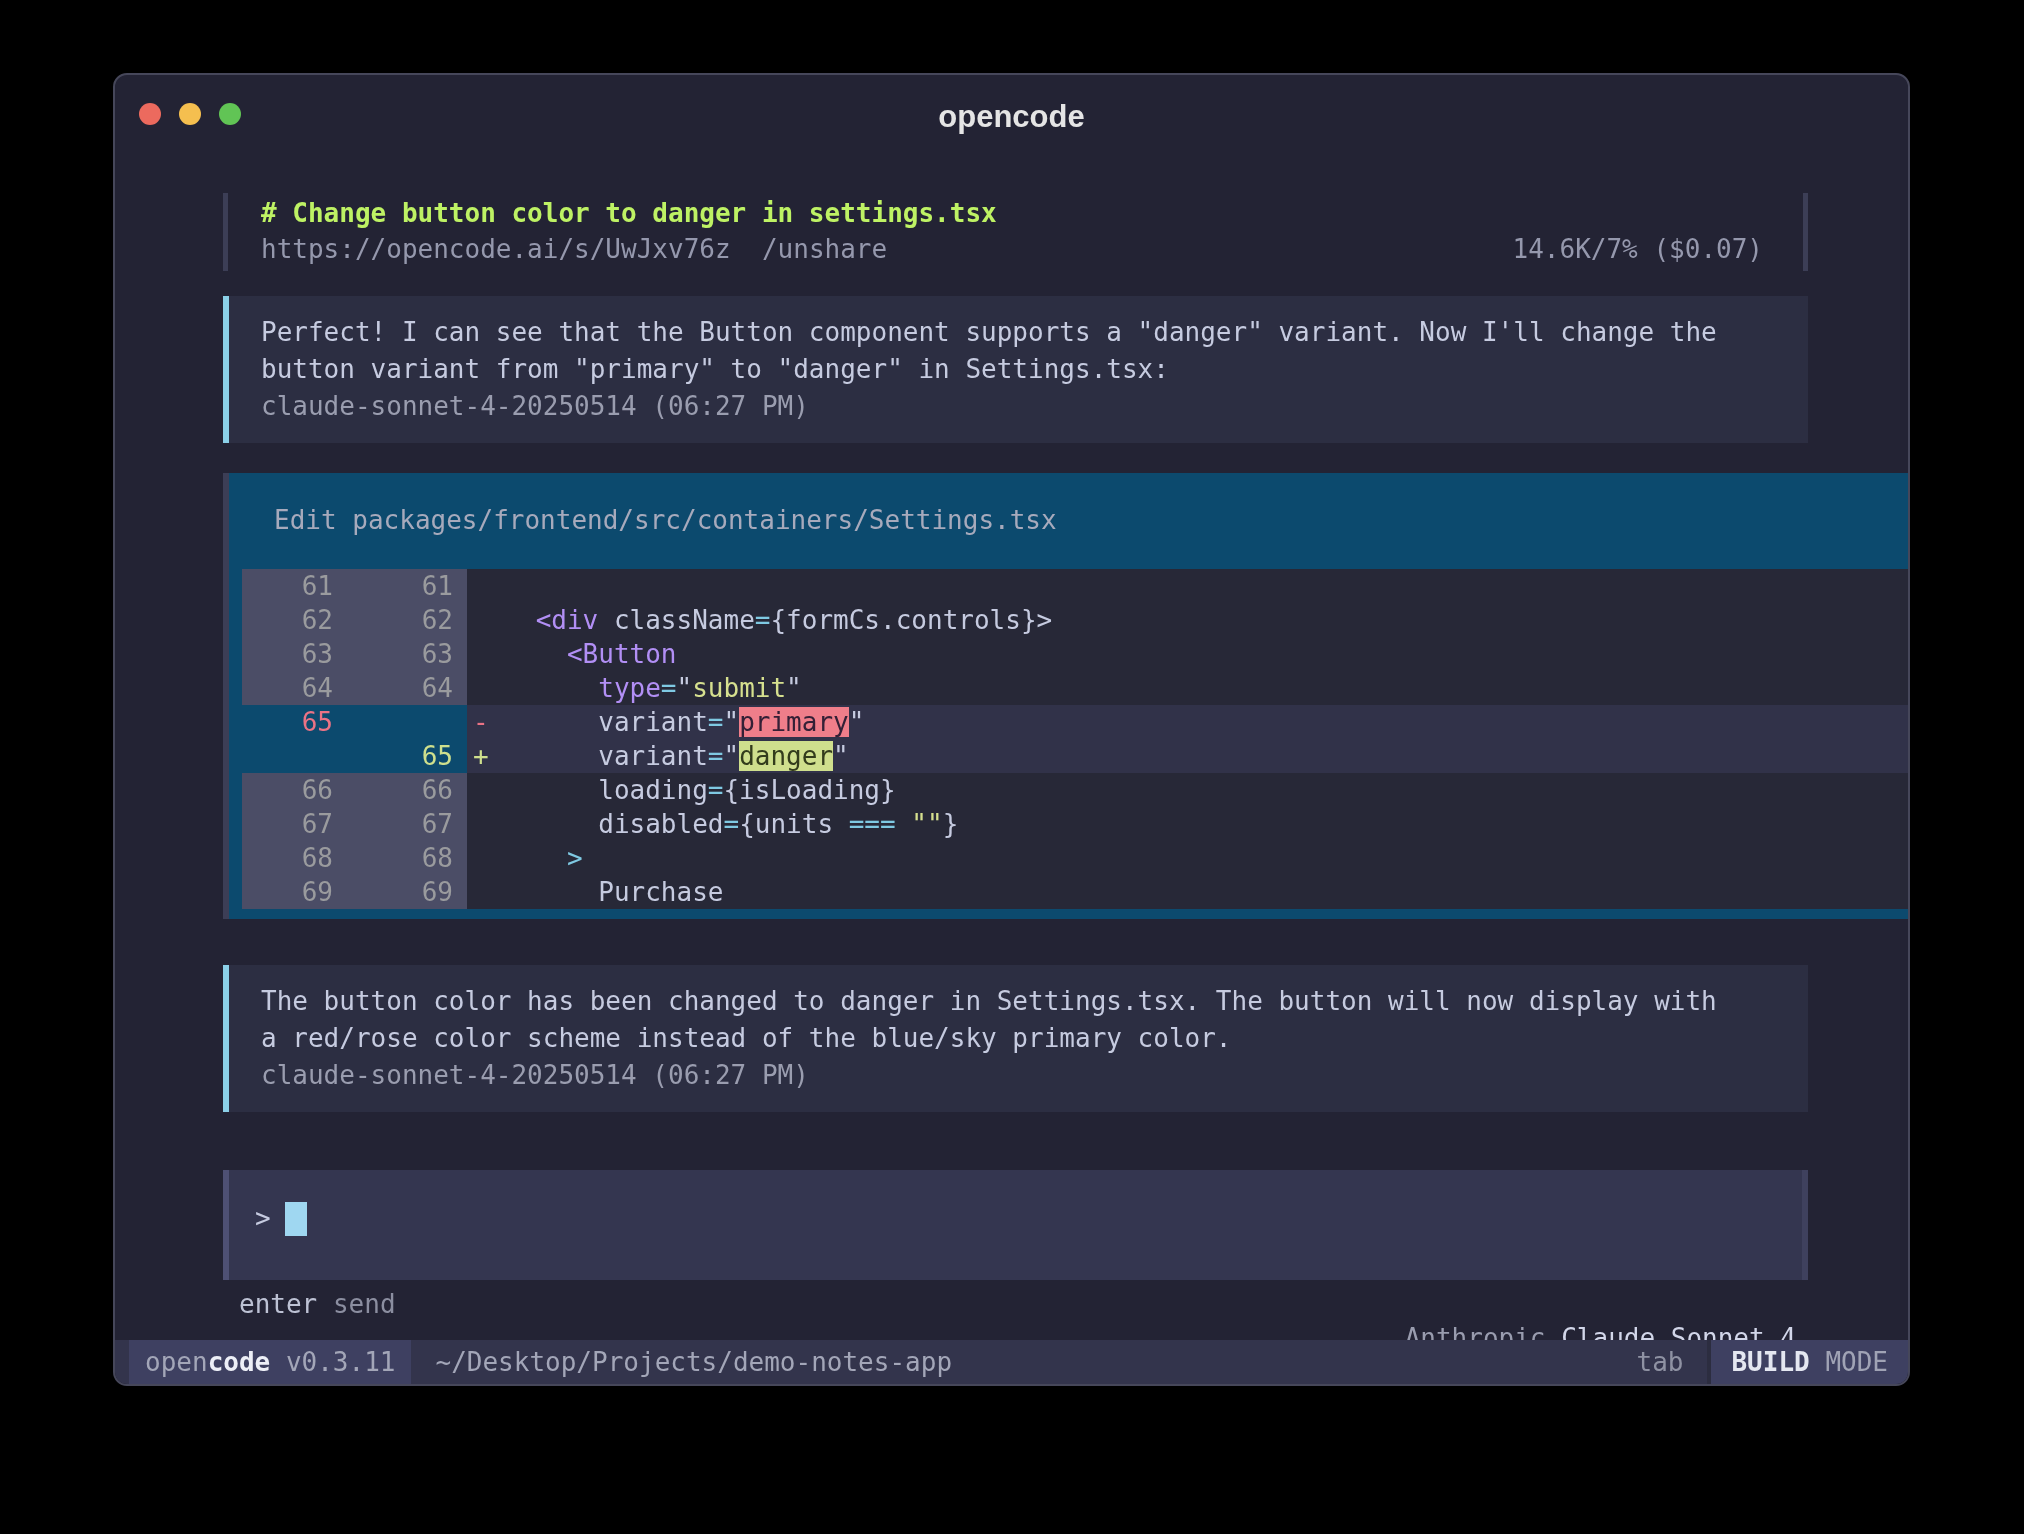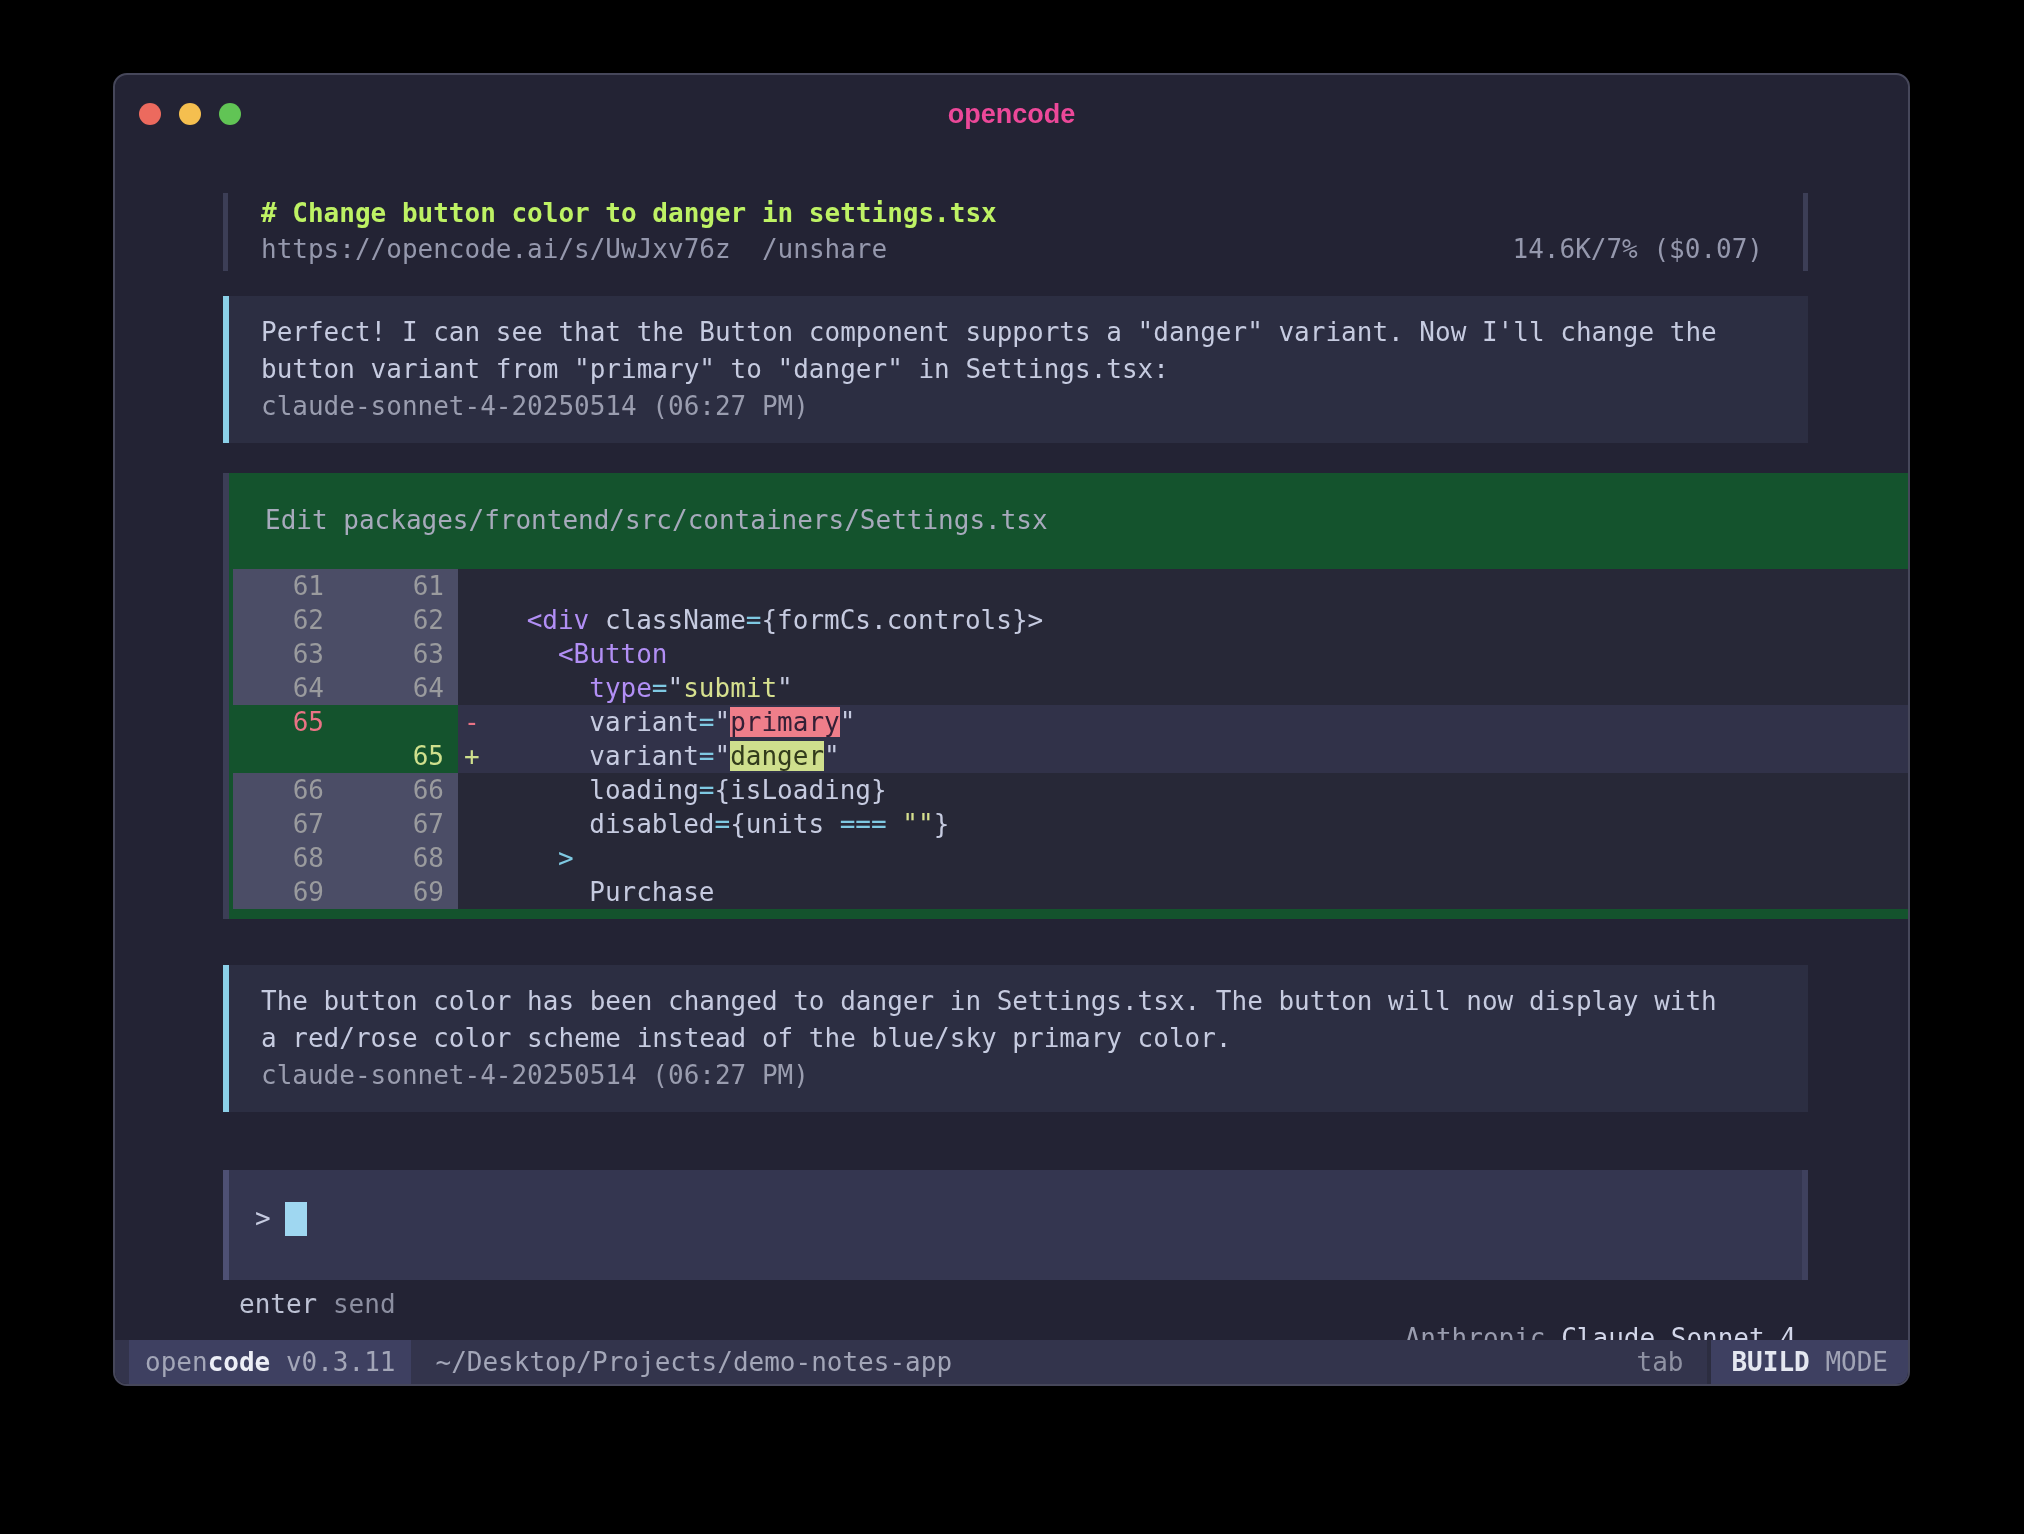--- a/index.html
+++ b/index.html
@@ -4,38 +4,38 @@
 <style>
   html,body{margin:0;padding:0;width:2024px;height:1534px;background:#000;overflow:hidden;
     font-family:"DejaVu Sans Mono",monospace;}
   .window{position:absolute;left:113px;top:73px;width:1797px;height:1313px;
     background:#232334;border:2px solid #46475a;border-radius:14px;box-sizing:border-box;overflow:hidden;}
   
   .lights{position:absolute;left:24px;top:28px;display:flex;gap:18px;}
   .light{width:22px;height:22px;border-radius:50%;}
   .light.red{background:#ec6a5e;}.light.yellow{background:#f5bf4f;}.light.green{background:#61c455;}
   .titlebar-title{position:absolute;top:24px;left:0;width:100%;text-align:center;
-    font-family:"Liberation Sans",sans-serif;font-weight:bold;font-size:27px;color:#ec4899;}
+    font-family:"Liberation Sans",sans-serif;font-weight:bold;font-size:31px;color:#e5e5e5;}
   
   .header-block{position:absolute;left:108px;top:118px;width:1585px;height:78px;box-sizing:border-box;
     border-left:5px solid #3c3e56;border-right:5px solid #3c3e56;padding:2px 0 0 33px;
     font-size:26px;line-height:36px;}
   .session-title{color:#bef264;font-weight:bold;white-space:pre;}
   .header-row2{display:flex;color:#9598ad;white-space:pre;}
   .session-stats{margin-left:auto;padding-right:40px;}
   
   .msg{position:absolute;left:108px;width:1585px;box-sizing:border-box;background:#2c2e42;
     border-left:6px solid #8bd0e8;padding:18px 30px 18px 32px;font-size:26px;line-height:37px;color:#c6cbe0;}
   .msg1{top:221px;}
   .msg2{top:890px;}
   .mline{white-space:pre;}
   .msg-meta{color:#9a9daf;white-space:pre;}
   
   .diff-panel{position:absolute;left:108px;top:398px;width:1718px;box-sizing:border-box;
-    background:#14532d;border-left:6px solid #3c3e56;border-right:6px solid #3c3e56;padding:30px 0 10px 4px;}
+    background:#0c4a6e;border-left:6px solid #3c3e56;border-right:6px solid #3c3e56;padding:30px 0 10px 13px;}
   .edit-header{padding-left:32px;font-size:26px;line-height:34px;color:#a7aabc;margin-bottom:32px;white-space:pre;}
   .drow{display:flex;height:34px;font-size:26px;line-height:34px;}
   .gut{box-sizing:border-box;background:#4b4d66;color:#9a9b9e;text-align:right;white-space:pre;}
   .gut.old{width:113px;padding-right:22px;}
   .gut.new{width:112px;padding-right:14px;}
   .drow.del .gut,.drow.add .gut{background:transparent;}
   .drow.del .gut.old{color:#ea7385;}
   .drow.add .gut.new{color:#cfe08d;}
   .dcode{flex:1;background:#272837;white-space:pre;padding-left:6px;color:#c6cbe0;}
   .drow.del .dcode,.drow.add .dcode{background:#313249;}

